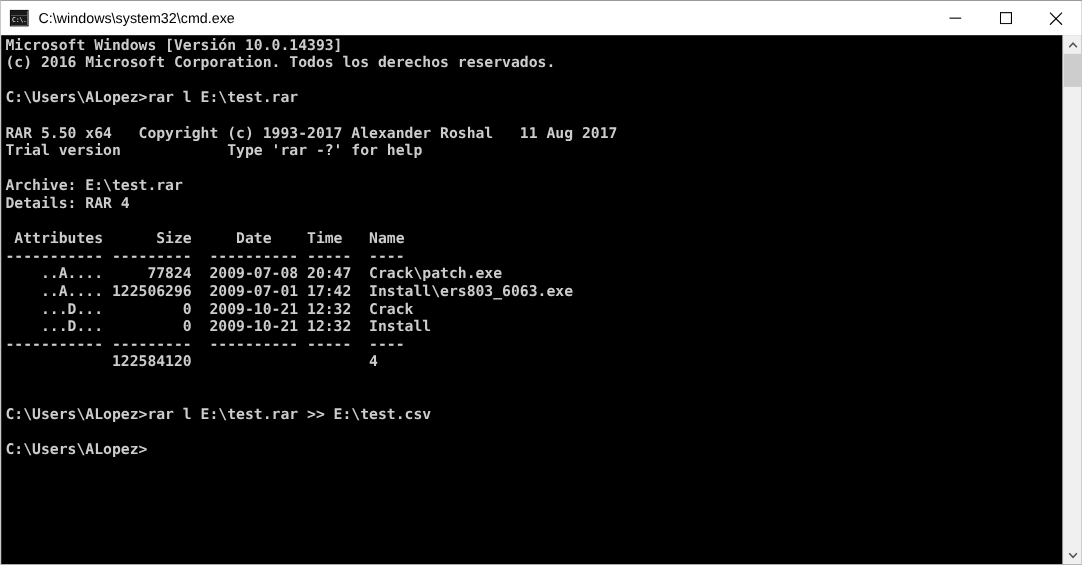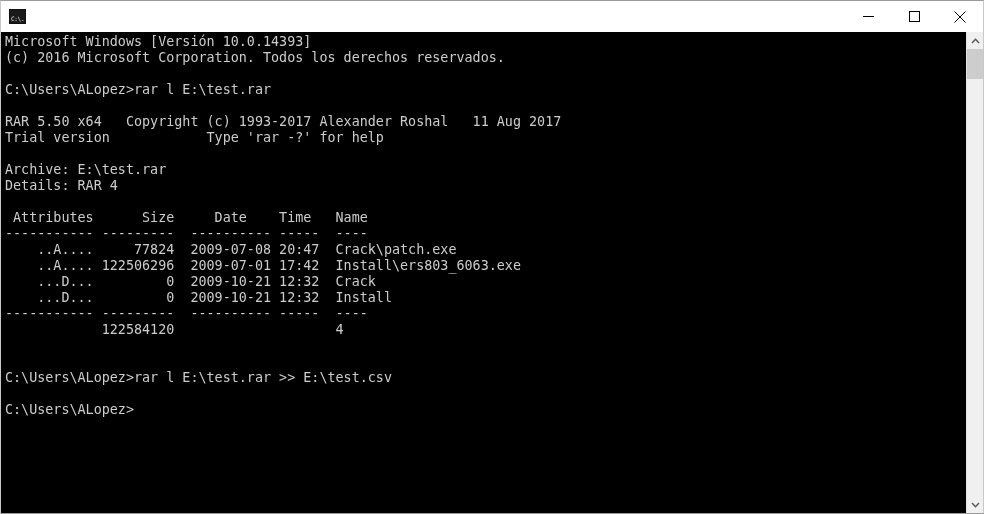--- a/index.html
+++ b/index.html
@@ -118,21 +118,21 @@
     left: 4px;
     top: 2px;
     right: 20px;
     margin: 0;
     color: #cccccc;
     font-family: "DejaVu Sans Mono", "Liberation Mono", monospace;
     font-size: 13.4px;
     line-height: 16px;
     letter-spacing: 0px;
     white-space: pre;
-    font-weight: normal;
+    font-weight: bold;
   }
 
   
   .scrollbar {
     position: absolute;
     top: 31px;
     right: 0;
     bottom: 0;
     width: 17px;
     background: #f0f0f0;
@@ -174,20 +174,21 @@
 <body>
 
 <div class="window">
 
   <div class="titlebar" style="background: rgb(255, 255, 255);">
     <div class="title-left">
       <span class="app-icon">
         <span class="icon-titlebar"></span>
         <span class="icon-body">C:\.</span>
       </span>
+      <span class="title-text">C:\windows\system32\cmd.exe</span>
     </div>
     <div class="win-controls">
       <button class="win-btn" aria-label="Minimize">
         <svg width="11" height="11" viewBox="0 0 11 11" aria-hidden="true">
           <rect x="0" y="5" width="11" height="1" fill="#000000"></rect>
         </svg>
       </button>
       <button class="win-btn" aria-label="Maximize">
         <svg width="11" height="11" viewBox="0 0 11 11" aria-hidden="true">
           <rect x="0.5" y="0.5" width="10" height="10" fill="none" stroke="#000000" stroke-width="1"></rect>

